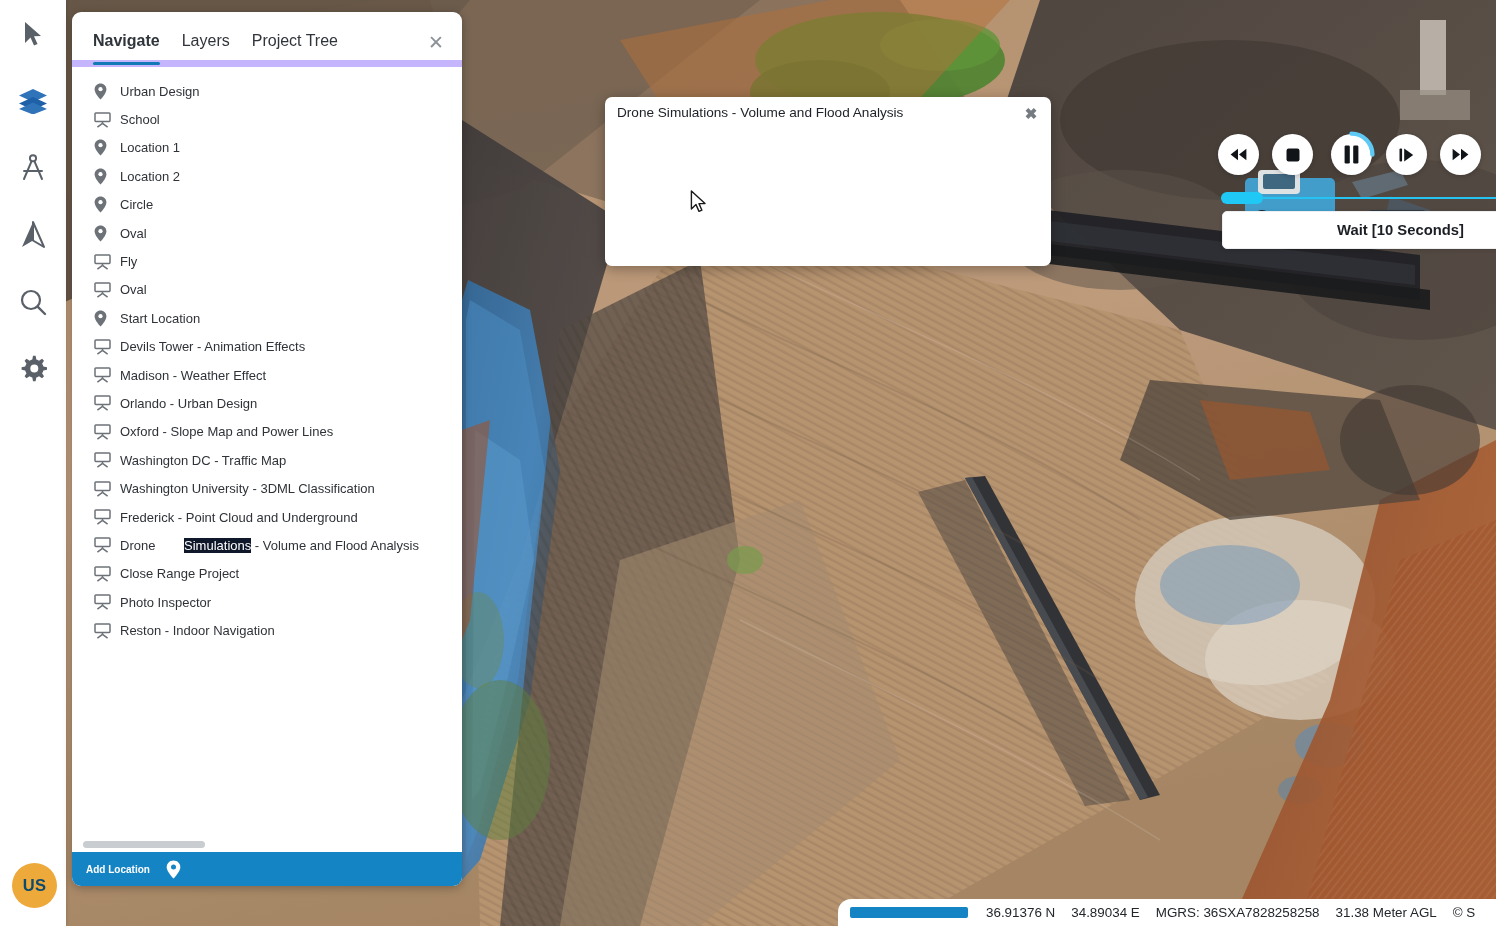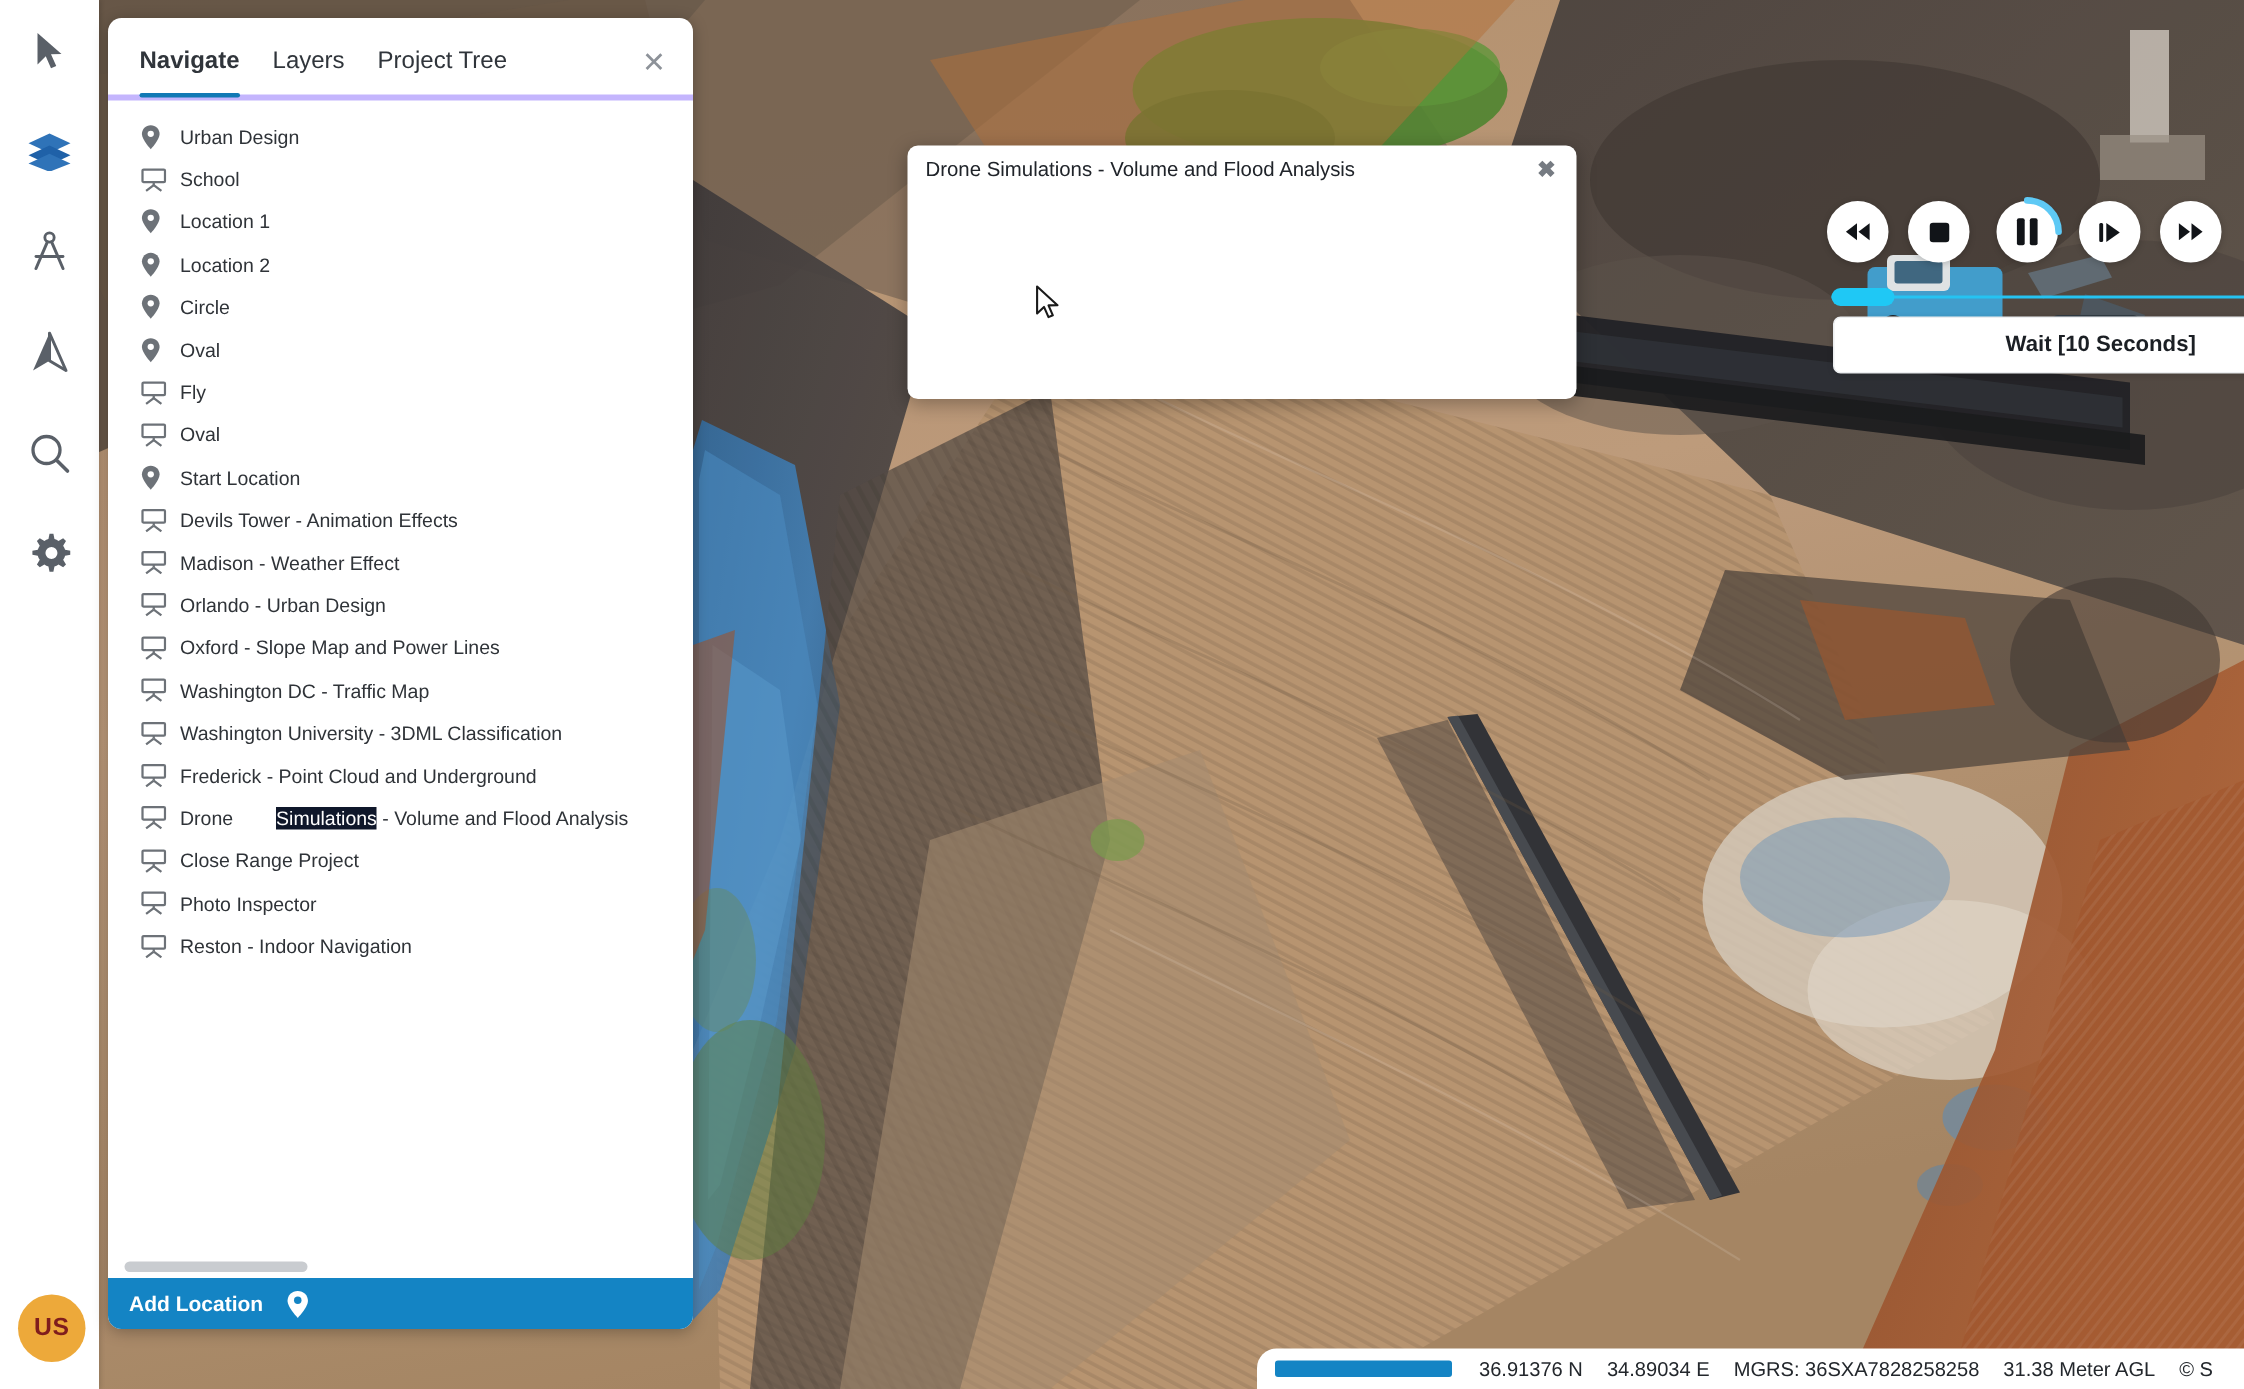--- a/index.html
+++ b/index.html
@@ -39,21 +39,21 @@
     cursor: pointer;
   }
   .rail-btn svg { display: block; }
   .rail-ico { color: #5a6068; }
   .rail-ico.active { color: #2b6cb3; }
 
   #avatar {
     position: absolute; left: 12px; bottom: 18px;
     width: 45px; height: 45px; border-radius: 50%;
     background: #eda93a;
-    color: #7f1d1d;
+    color: #0c4a6e;
     display: flex; align-items: center; justify-content: center;
     font-size: 16.5px; font-weight: bold;
     letter-spacing: .3px;
     cursor: pointer;
     z-index: 60;
   }
 
   
   #panel {
     position: absolute; left: 72px; top: 12px;
@@ -63,21 +63,21 @@
     box-shadow: 0 2px 10px rgba(0,0,0,.28);
     z-index: 50;
     display: flex; flex-direction: column;
     overflow: hidden;
   }
   #tabs {
     position: relative;
     height: 55px;
     display: flex; align-items: flex-start;
     padding: 20px 0 0 0;
-    border-bottom: 4px solid #c4b5fd;
+    border-bottom: 7px solid #c4b5fd;
     flex: 0 0 auto;
   }
   .tab {
     position: relative;
     font-size: 16px;
     color: #30353b;
     padding: 0 0 14px 0;
     margin-left: 22px;
     cursor: pointer;
     white-space: nowrap;
@@ -136,21 +136,21 @@
     cursor: pointer;
   }
 
   #add-location {
     flex: 0 0 auto;
     height: 34px;
     background: #1484c4;
     color: #ffffff;
     display: flex; align-items: center;
     padding-left: 14px;
-    font-size: 14px;
+    font-size: 10px;
     font-weight: bold;
     cursor: pointer;
     gap: 16px;
   }
   #add-location .pin { display: flex; align-items: center; }
 
   
   #sim {
     position: absolute;
     left: 605px; top: 97px;

